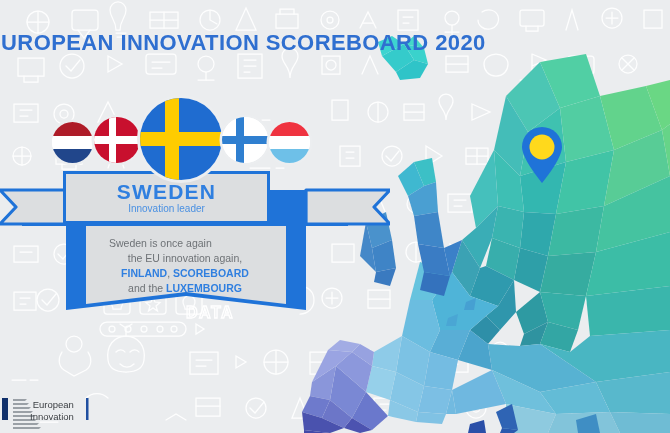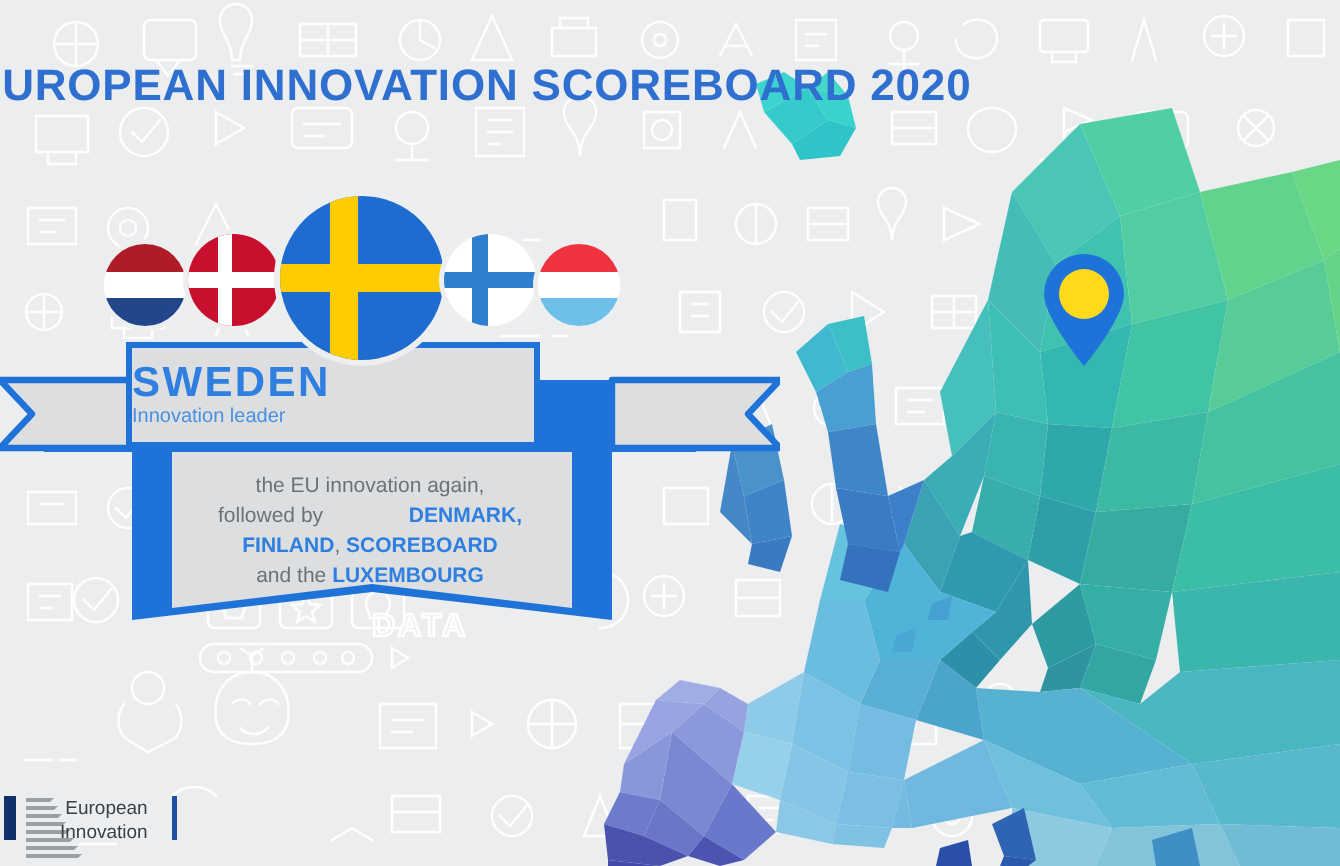--- a/index.html
+++ b/index.html
@@ -24,21 +24,21 @@
     color:#2f6fd0;white-space:nowrap;
   }
 
   
   #ribbon{position:absolute;left:0;top:168px;width:390px;height:150px;}
 
   .plate{
     position:absolute;left:63px;top:171px;width:207px;height:53px;
     background:#dcdee0;border:3px solid #1f73d8;
     box-sizing:border-box;
-    display:flex;flex-direction:column;align-items:flex-start;justify-content:center;
+    display:flex;flex-direction:column;align-items:center;justify-content:center;
   }
   .plate .country{
     font-size:21px;font-weight:bold;color:#2f7fe0;letter-spacing:1.2px;
     line-height:1;margin-bottom:2px;
   }
   .plate .role{
     font-size:10px;color:#4a90e2;line-height:1;
   }
 
   .blurb{
@@ -455,25 +455,24 @@
 
     <path d="M86 58 L286 58 L286 136 L186 124 L86 136 Z" fill="#dcdee0"></path>
   </svg>
 
   <div class="plate">
     <div class="country">SWEDEN</div>
     <div class="role">Innovation leader</div>
   </div>
 
   <div class="blurb">
+    <span class="ln j">
+      <span>Sweden is once again</span>
+    </span>
     <span class="ln">the EU innovation again,</span>
-    <span class="ln j">
-      <span>followed by</span>
-      <b>DENMARK,</b>
-    </span>
     <span class="ln">
       <b>FINLAND</b><span>,</span>
       <b>SCOREBOARD</b>
     </span>
     <span class="ln">
       <span>and the</span>
       <b>LUXEMBOURG</b>
     </span>
   </div>
 

